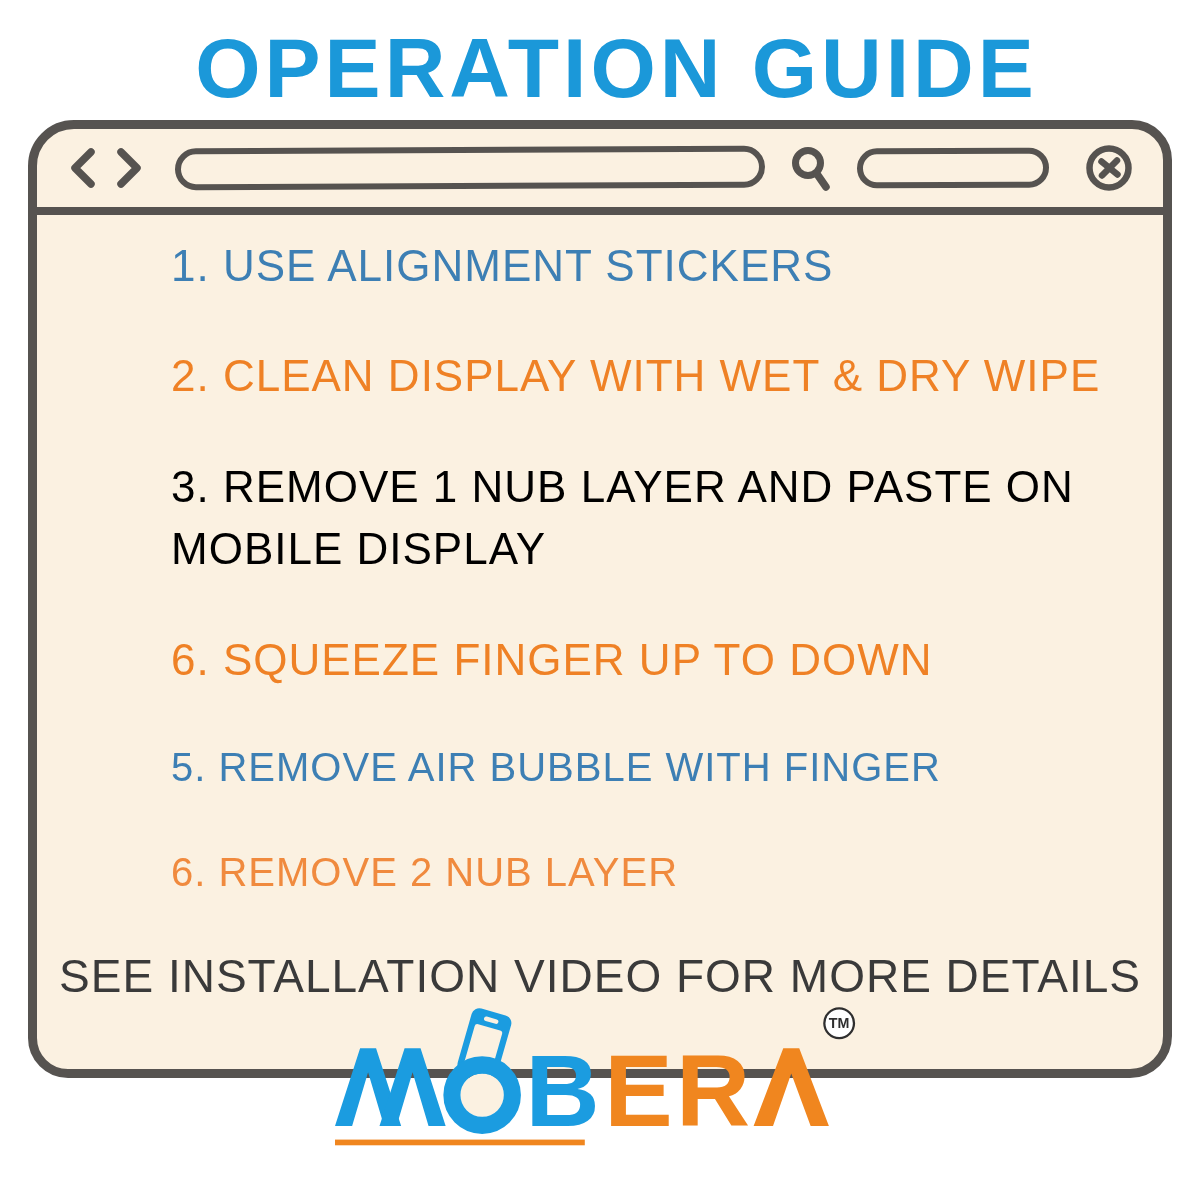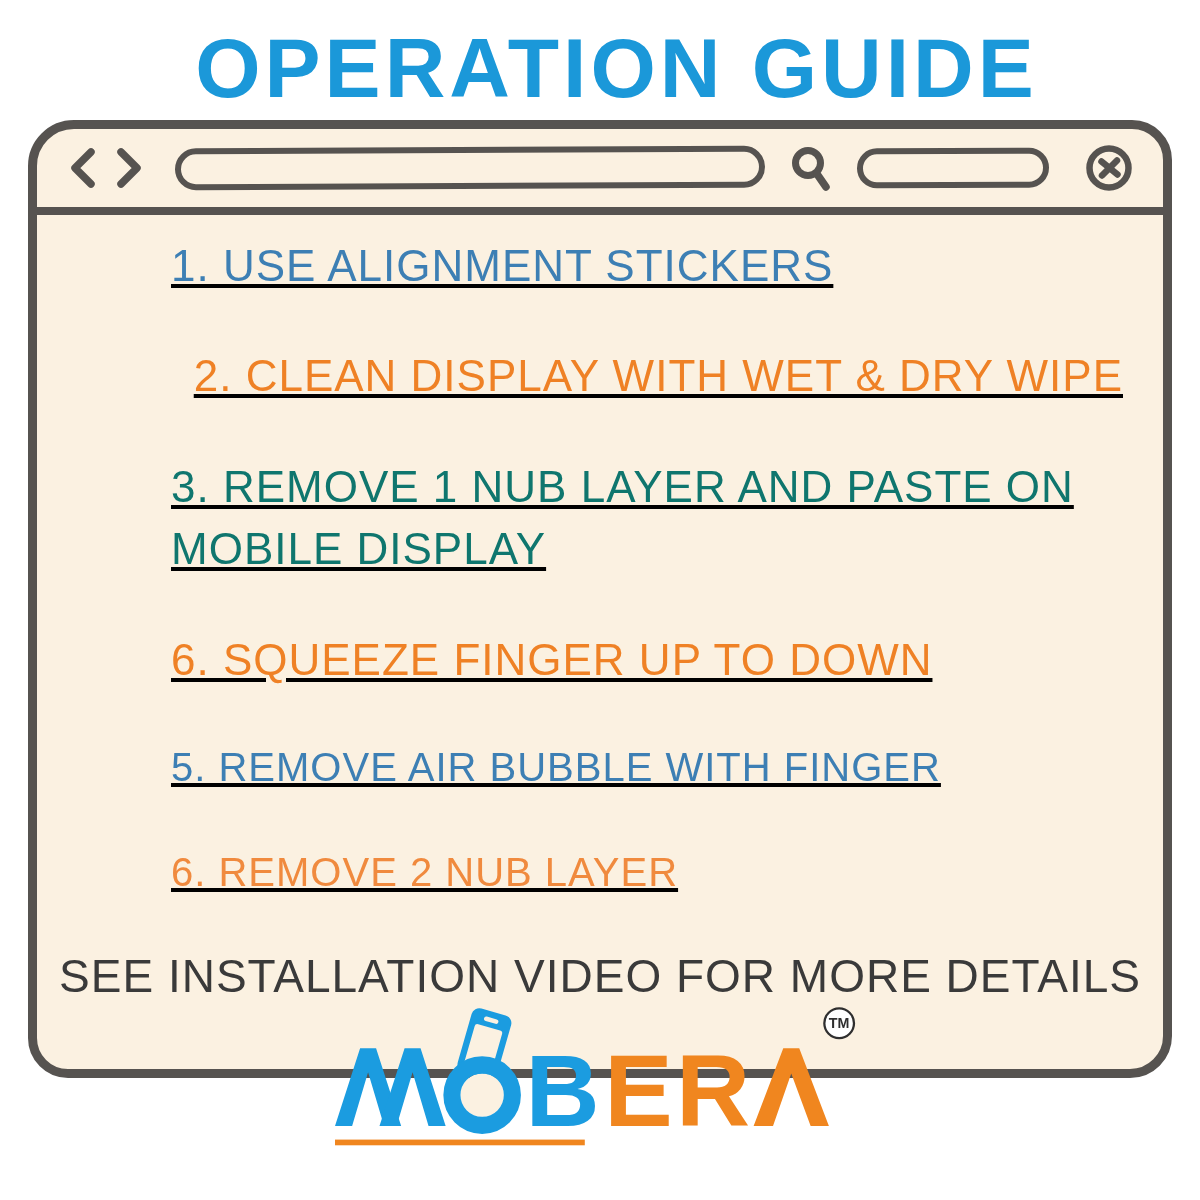--- a/index.html
+++ b/index.html
@@ -60,21 +60,20 @@
     flex:0 0 auto;
     width:192px;
     height:40px;
     border-radius:21px;
     margin:0 34px 0 22px;
   }
   .search-ic{flex:0 0 auto;display:block;margin-top:4px;}
   .close-ic{flex:0 0 auto;display:block;}
   .steps{
     padding:20px 40px 0 134px;
-    text-decoration:underline;
   }
   .step{
     font-size:44px;
     letter-spacing:1px;
     line-height:1.42;
     margin-bottom:48px;
   }
   .step:nth-child(n+5){
     font-size:40px;
   }
@@ -117,22 +116,22 @@
       <svg class="close-ic" width="52" height="52" viewBox="0 0 52 52">
         <circle cx="26" cy="26" r="19.5" fill="none" stroke="var(--frame-border)" stroke-width="6.5"></circle>
         <line x1="18.5" y1="19.5" x2="34.5" y2="32.5" stroke="var(--frame-border)" stroke-width="6.5" stroke-linecap="round"></line>
         <line x1="34" y1="18.5" x2="19" y2="33.5" stroke="var(--frame-border)" stroke-width="6.5" stroke-linecap="round"></line>
       </svg>
     </div>
 
     <div class="content">
       <div class="steps">
           <div class="step" style="color: rgb(61, 127, 180);">1. USE ALIGNMENT STICKERS</div>
-          <div class="step" style="color: rgb(239, 129, 37); text-align: right;">2. CLEAN DISPLAY WITH WET &amp; DRY WIPE</div>
-          <div class="step" style="color: #0f766e;">3. REMOVE 1 NUB LAYER AND PASTE ON MOBILE DISPLAY</div>
+          <div class="step" style="color: rgb(239, 129, 37);">2. CLEAN DISPLAY WITH WET &amp; DRY WIPE</div>
+          <div class="step" style="color: #000000;">3. REMOVE 1 NUB LAYER AND PASTE ON MOBILE DISPLAY</div>
           <div class="step" style="color: rgb(239, 129, 37);">6. SQUEEZE FINGER UP TO DOWN</div>
           <div class="step" style="color: rgb(61, 127, 180);">5. REMOVE AIR BUBBLE WITH FINGER</div>
           <div class="step" style="color: rgb(240, 138, 62); margin-top: 32px;">6. REMOVE 2 NUB LAYER</div>
         </div>
 
       <div class="note">SEE INSTALLATION VIDEO FOR MORE DETAILS</div>
 
       <div class="logo-row">
         <svg viewBox="0 -72 930 256">
 

